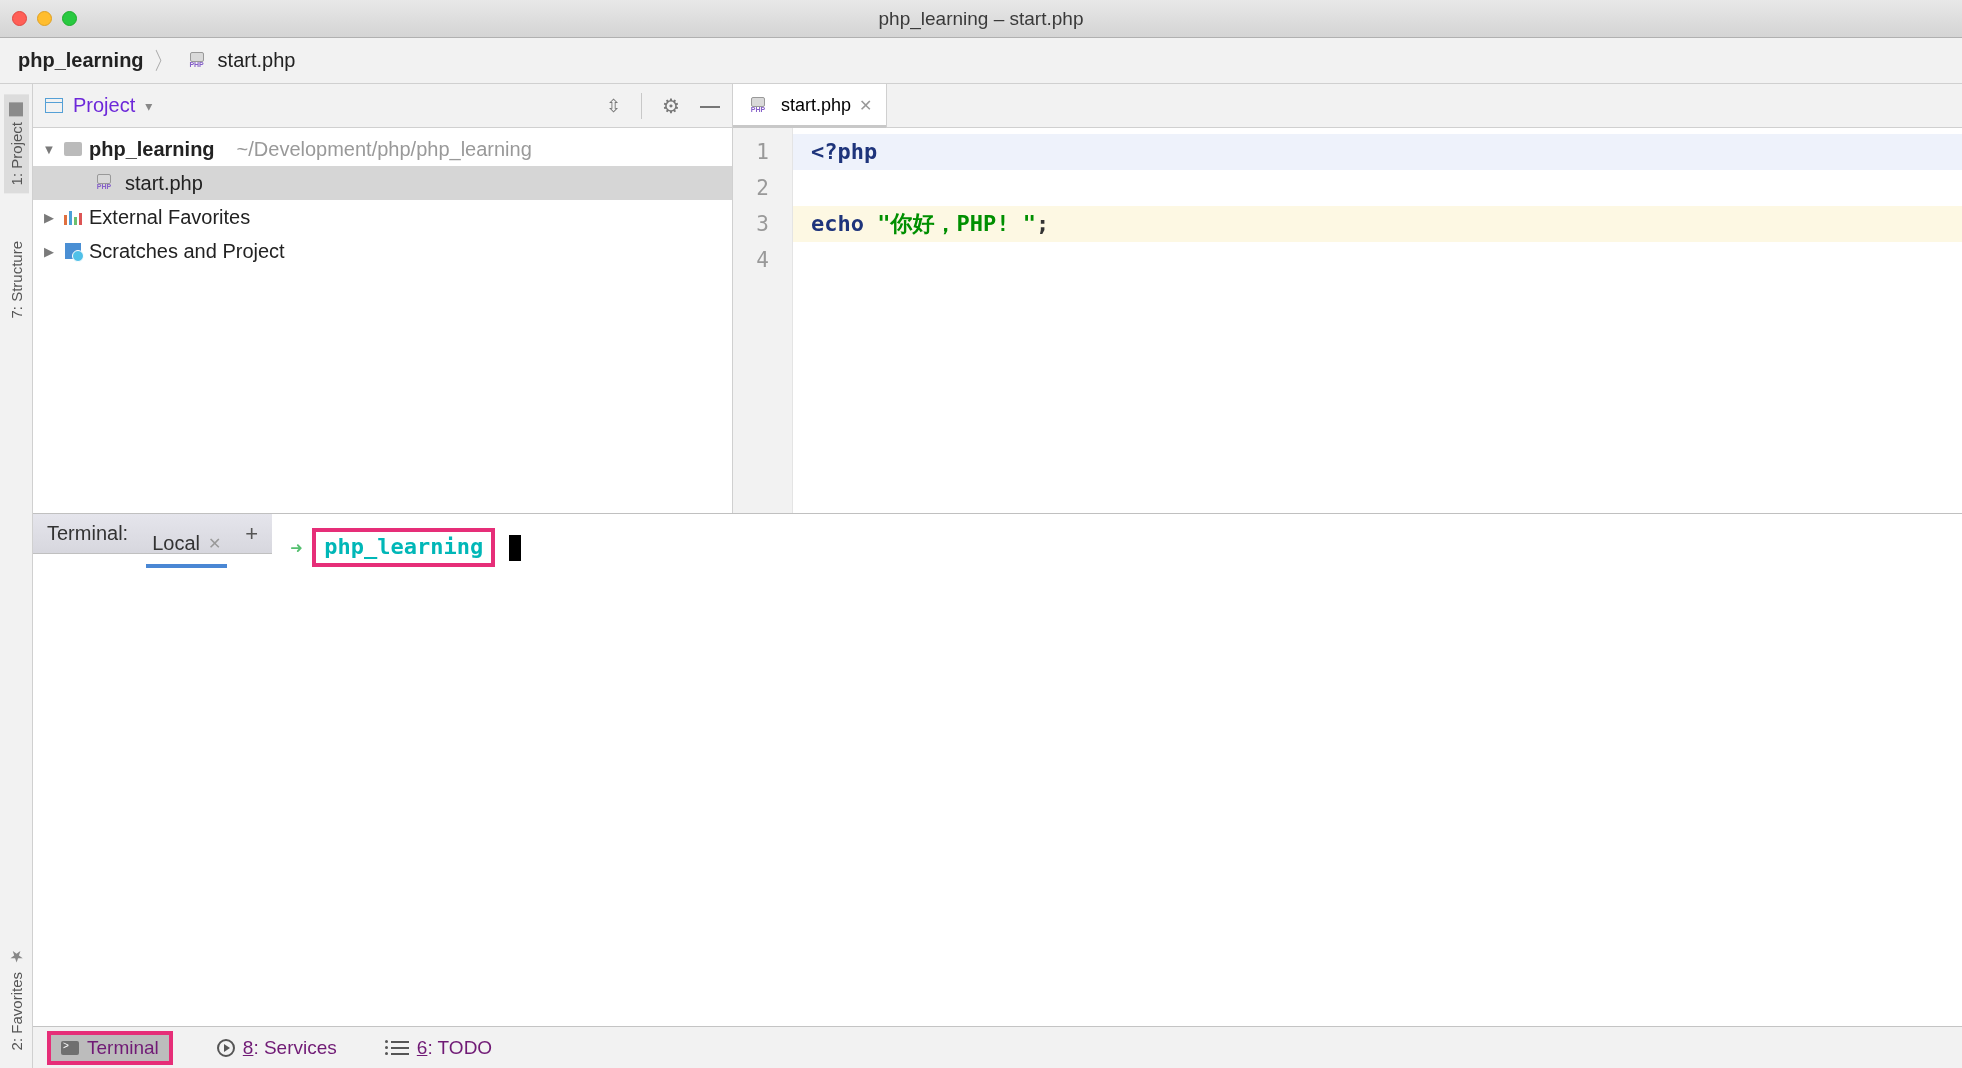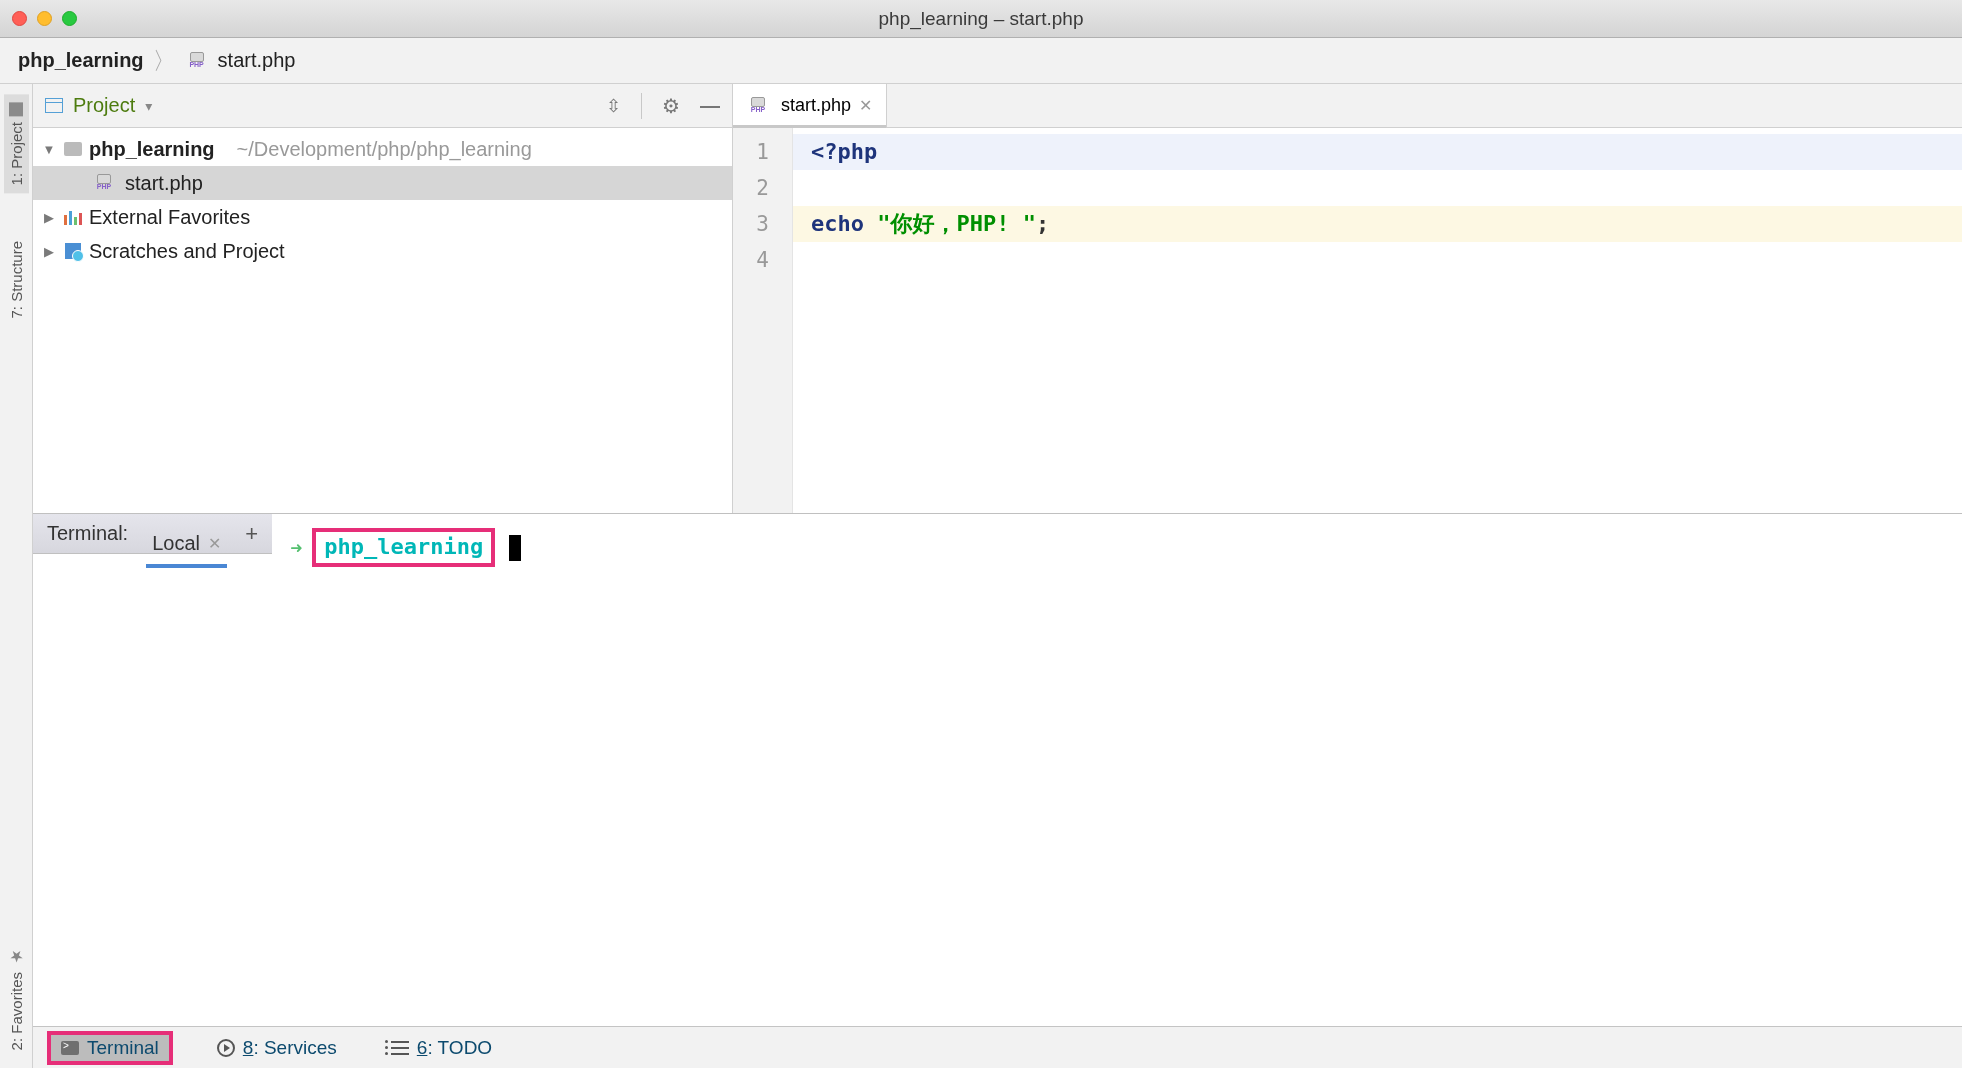--- a/index.html
+++ b/index.html
@@ -122,21 +122,21 @@
       display: flex;
       align-items: center;
       padding: 0 12px;
       gap: 10px;
       font-size: 20px;
     }
     .panel-header .win-icon {
       width: 18px; height: 15px; border: 1.5px solid #55a0d6; position: relative;
     }
     .panel-header .win-icon:before { content: ""; position: absolute; top: 3px; left: 0; right: 0; border-top: 1.5px solid #55a0d6; }
-    .panel-header .label { color: #4d7c0f; }
+    .panel-header .label { color: #6d28d9; }
     .panel-header .chev { color: #888; font-size: 14px; }
     .panel-header .right { margin-left: auto; display: flex; gap: 20px; color: #777; font-size: 20px; align-items: center; }
     .panel-header .vsep { width: 1px; height: 26px; background: #c8c8c8; }
     .tree {
       padding: 4px 0;
       font-size: 20px;
       color: #222;
     }
     .tree-row { display: flex; align-items: center; height: 34px; gap: 6px; padding-left: 8px; cursor: pointer; }
     .tree-row.selected { background: #d6d6d6; }
@@ -255,21 +255,21 @@
     
     .bottom-bar {
       height: 42px;
       background: #f2f2f2;
       border-top: 1px solid #c4c4c4;
       display: flex;
       align-items: center;
       padding: 0 14px;
       gap: 34px;
       font-size: 19px;
-      color: #0c4a6e;
+      color: #701a75;
     }
     .bottom-item { display:flex; align-items:center; gap:8px; cursor:pointer; padding: 4px 10px; }
     .bottom-item.sel {
       background: #bcbcbc;
       border: 4px solid #e62e78;
       padding: 2px 10px;
     }
     .term-icon { width:18px; height:14px; background:#6f6f6f; position:relative; border-radius:2px; }
     .term-icon:after { content:">"; color:#fff; font-size:10px; position:absolute; left:2px; top:-1px; }
     .play-circle { width:18px; height:18px; border:2px solid #555; border-radius:50%; display:flex; align-items:center; justify-content:center; }

